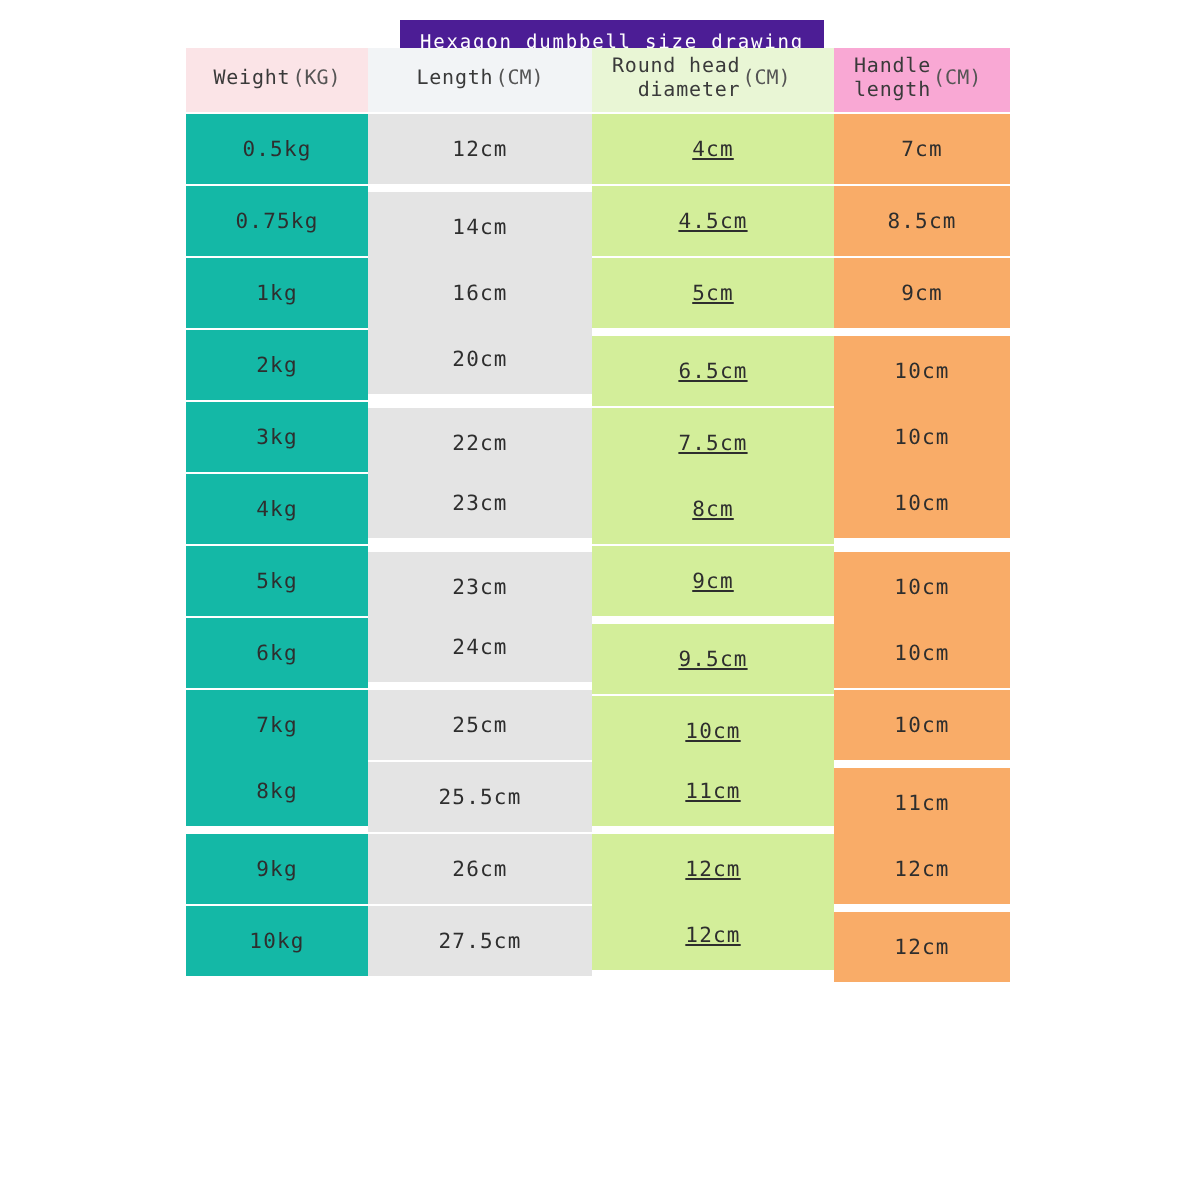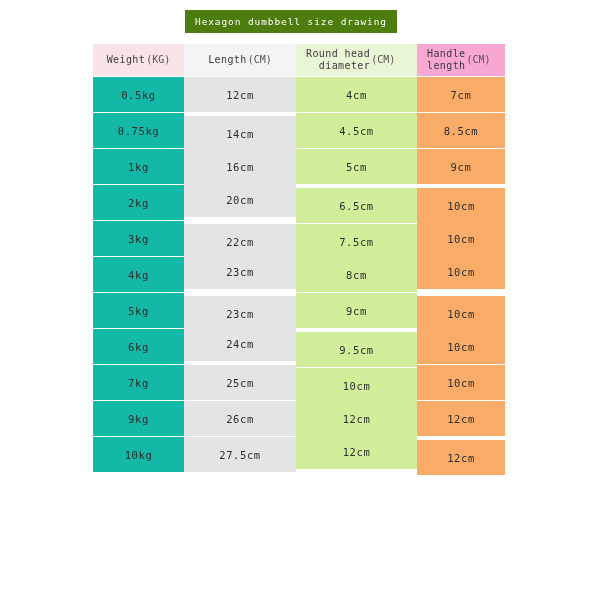--- a/index.html
+++ b/index.html
@@ -17,42 +17,42 @@
   #page {
     position: relative;
     width: 600px;
     height: 600px;
     background: #ffffff;
   }
 
   
   .title-banner {
     position: absolute;
-    left: 185px;
+    left: 200px;
     top: 10px;
     width: 212px;
     height: 23px;
-    background: #4d7c0f;
+    background: #4c1d95;
     display: flex;
     align-items: center;
     justify-content: center;
   }
   .title-banner .title-text {
     color: #ffffff;
     font-size: 9.5px;
     letter-spacing: 0.9px;
     white-space: nowrap;
     font-family: "DejaVu Sans Mono", "Liberation Mono", monospace;
   }
 
   
   .size-table {
     position: absolute;
     left: 93px;
-    top: 44px;
+    top: 24px;
     width: 412px;
     border-collapse: collapse;
     table-layout: fixed;
   }
   .size-table td, .size-table th {
     padding: 0;
     margin: 0;
     border: none;
     text-align: center;
     vertical-align: middle;
@@ -104,21 +104,21 @@
     height: 35px;
     font-size: 10.5px;
     color: #2e2e2e;
     letter-spacing: 0.6px;
     border-bottom: 1.5px solid #ffffff;
   }
   .size-table tbody tr:last-child td { border-bottom: none; margin-left: 36px; }
 
   .cell-weight { background: #14b8a6; }
   .cell-length { background: #e4e4e4; }
-  .cell-round  { background: #d3ee9a; }
+  .cell-round  { background: #d3ee9a; text-decoration: underline; }
   .cell-handle { background: #f9ac68; }
 
   
   .v-up   { position: relative; top: -3px; }
   .v-down { position: relative; top: 3px; }
 </style>
 </head>
 <body>
 
 <div id="page">
@@ -213,20 +213,26 @@
         <td class="cell-round v-down">9.5cm</td>
         <td class="cell-handle">10cm</td>
       </tr>
       <tr>
         <td class="cell-weight">7kg</td>
         <td class="cell-length">25cm</td>
         <td class="cell-round v-down">10cm</td>
         <td class="cell-handle">10cm</td>
       </tr>
       <tr>
+        <td class="cell-weight v-up">8kg</td>
+        <td class="cell-length">25.5cm</td>
+        <td class="cell-round v-up">11cm</td>
+        <td class="cell-handle v-down">11cm</td>
+      </tr>
+      <tr>
         <td class="cell-weight">9kg</td>
         <td class="cell-length">26cm</td>
         <td class="cell-round">12cm</td>
         <td class="cell-handle">12cm</td>
       </tr>
       <tr>
         <td class="cell-weight">10kg</td>
         <td class="cell-length">27.5cm</td>
         <td class="cell-round v-up">12cm</td>
         <td class="cell-handle v-down">12cm</td>

